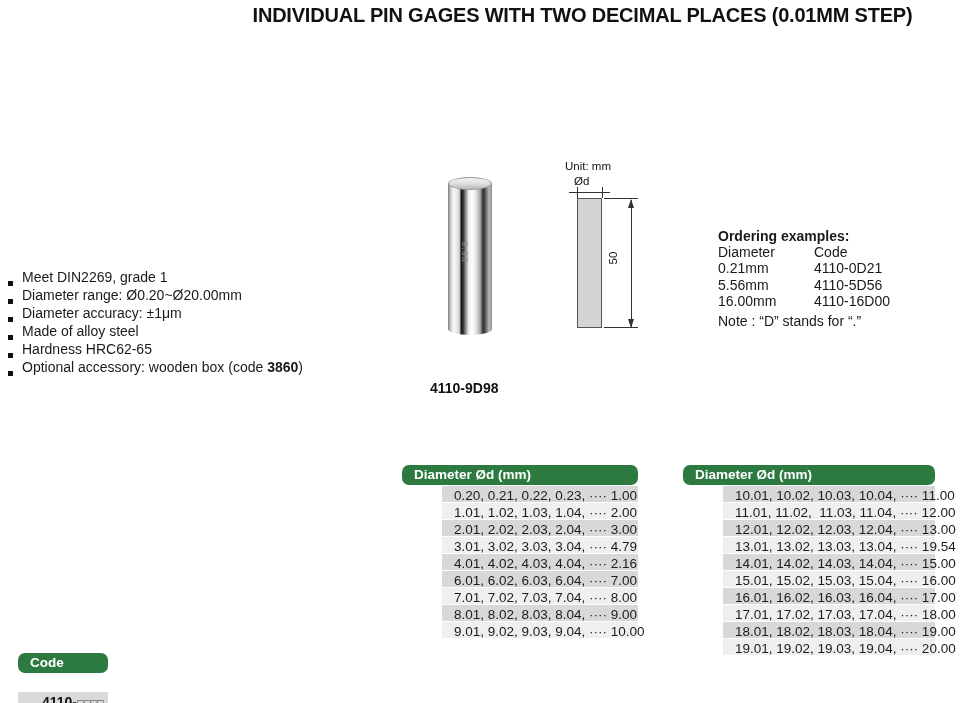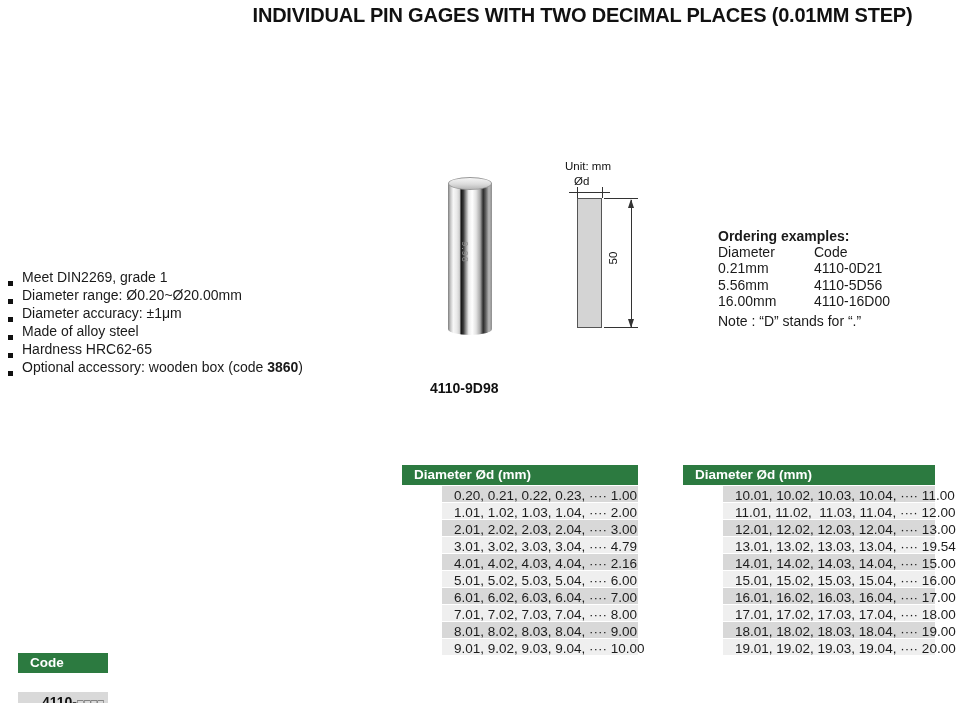--- a/index.html
+++ b/index.html
@@ -48,21 +48,21 @@
   .ordering{position:absolute;left:718px;top:228px;width:220px;font-size:14px;line-height:16.2px;color:#1a1a1a;}
   .oh{font-weight:700;}
   .oc1{display:inline-block;width:96px;}
   .onote{margin-top:4px;}
 
   
   .dtable{position:absolute;top:465px;}
   .t1{left:402px;width:236px;}
   .t2{left:683px;width:252px;}
   .thead{height:20px;line-height:20px;background:#2c7a40;color:#ffffff;font-weight:700;
-         font-size:13.5px;padding-left:12px;margin-bottom:1px;box-sizing:border-box;}
+         font-size:13.5px;padding-left:12px;margin-bottom:1px;box-sizing:border-box;border-radius:7px;}
   .trow{height:16px;line-height:20px;font-size:13.5px;padding-left:12px;margin-bottom:1px;
         white-space:pre;color:#1c1c1c;box-sizing:border-box;margin-left:40px;}
   .trow.dark{background:#d8d8d8;}
   .trow.light{background:#efefef;}
 
   
   .codebox{position:absolute;left:18px;top:653px;width:90px;}
   .codebox .thead{padding-left:12px;}
   .coderow{height:20px;line-height:20px;background:#d9d9d9;padding-left:24px;font-size:14px;margin-top:19px;}
   .coderow b{font-weight:700;color:#111;}
@@ -133,21 +133,20 @@
   </div>
 
   <div class="dtable t1">
     <div class="thead">Diameter Ød (mm)</div>
     <div>
         <div class="trow dark">0.20, 0.21, 0.22, 0.23, ···· 1.00</div>
         <div class="trow light">1.01, 1.02, 1.03, 1.04, ···· 2.00</div>
         <div class="trow dark">2.01, 2.02, 2.03, 2.04, ···· 3.00</div>
         <div class="trow light">3.01, 3.02, 3.03, 3.04, ···· 4.79</div>
         <div class="trow dark">4.01, 4.02, 4.03, 4.04, ···· 2.16</div>
-        <div class="trow light">5.01, 5.02, 5.03, 5.04, ···· 6.00</div>
         <div class="trow dark">6.01, 6.02, 6.03, 6.04, ···· 7.00</div>
         <div class="trow light">7.01, 7.02, 7.03, 7.04, ···· 8.00</div>
         <div class="trow dark">8.01, 8.02, 8.03, 8.04, ···· 9.00</div>
         <div class="trow light">9.01, 9.02, 9.03, 9.04, ···· 10.00</div>
       </div>
   </div>
   <div class="dtable t2">
     <div class="thead">Diameter Ød (mm)</div>
     <div>
         <div class="trow dark">10.01, 10.02, 10.03, 10.04, ···· 11.00</div>

